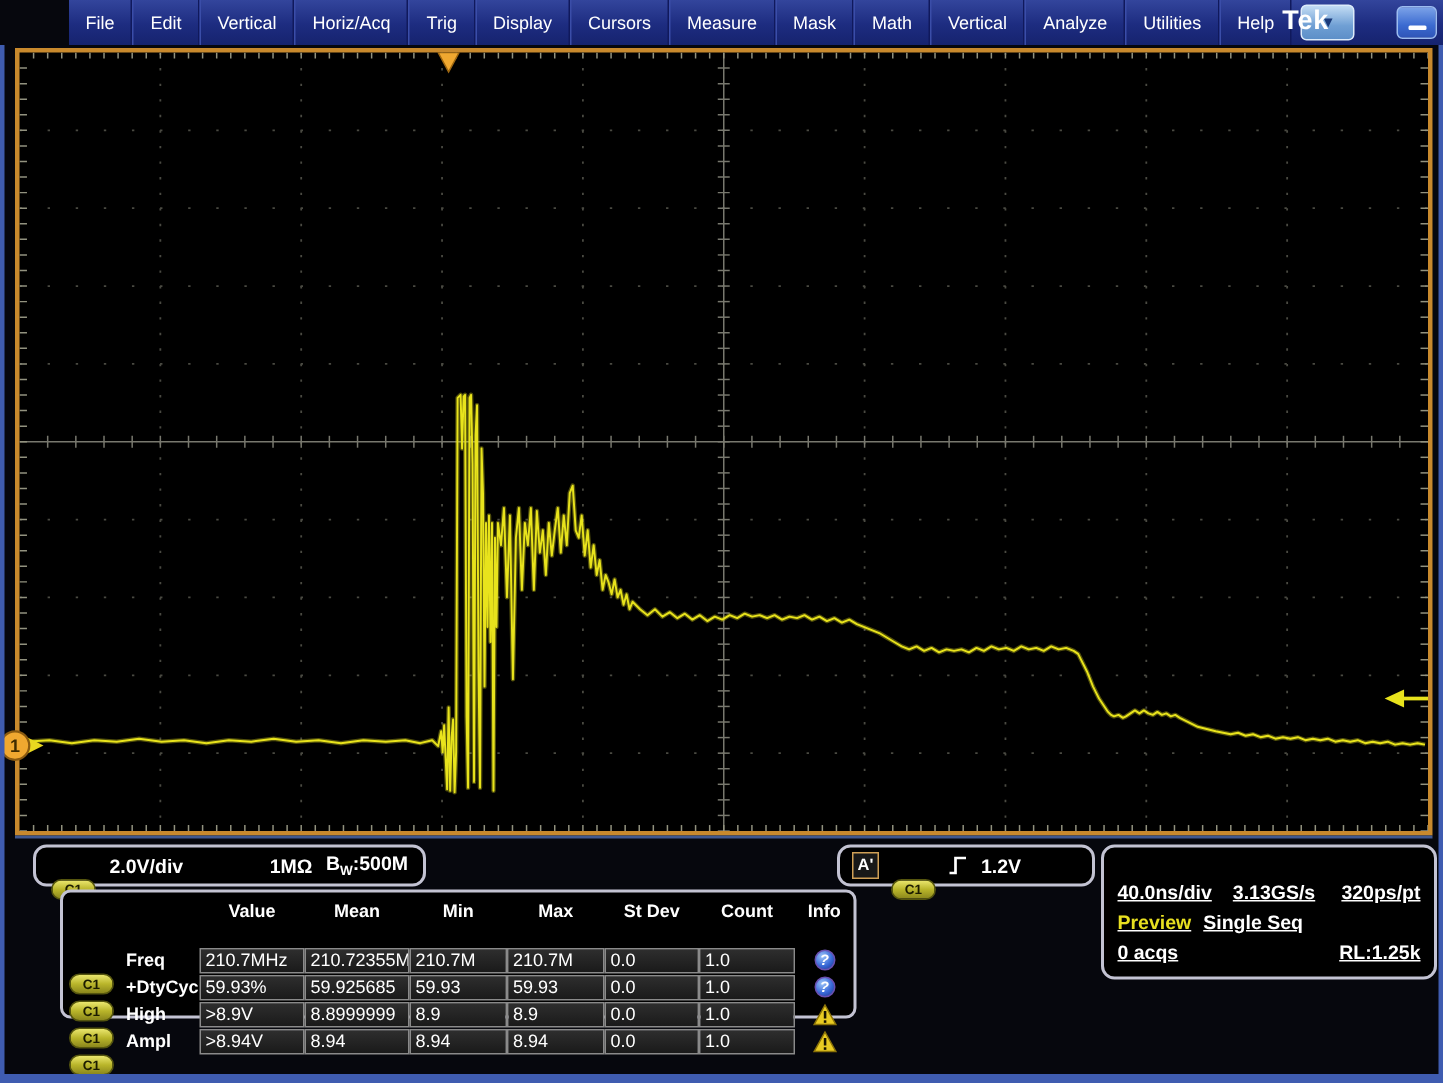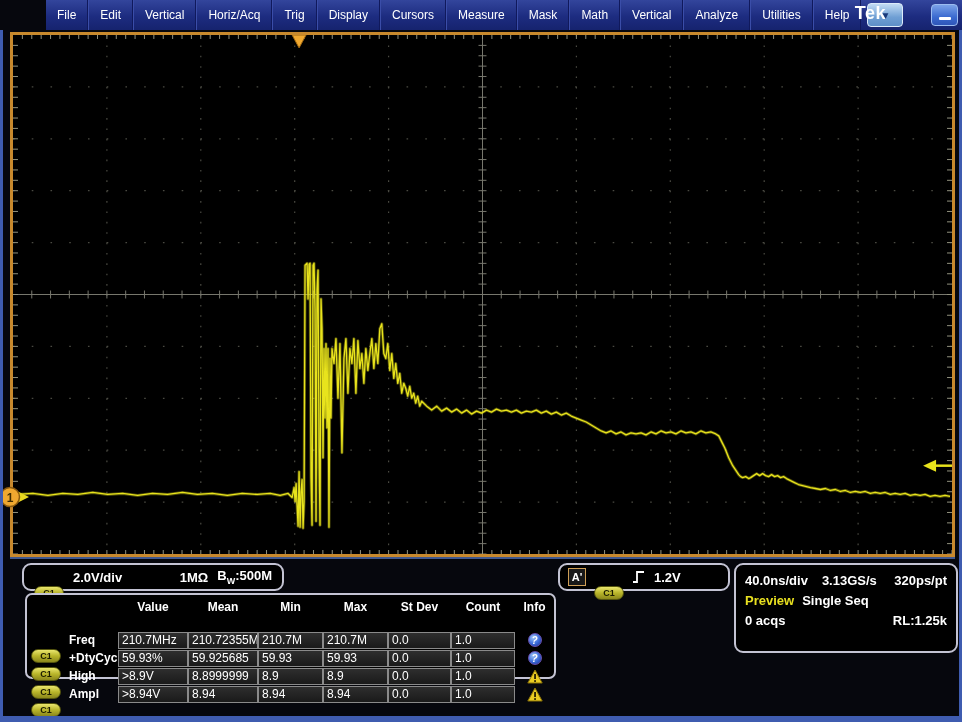--- a/index.html
+++ b/index.html
@@ -36,34 +36,34 @@
   #under-display-line{position:absolute;left:10px;top:557px;width:945px;height:2px;background:#41598f;}
 
   
   #ch1-marker{position:absolute;left:0;top:484px;width:32px;height:26px;}
 
   
   .readout-box{position:absolute;background:#000;border:2px solid #c3c3d3;border-radius:9px;
     color:#fff;font-size:13px;font-weight:bold;display:flex;align-items:center;}
   #vert-box{left:22px;top:563px;width:262px;height:28px;padding:0 10px;gap:9px;}
   #trig-box{left:558px;top:563px;width:172px;height:28px;padding:0 8px;gap:8px;}
-  #horiz-box{left:734px;top:563px;width:224px;height:90px;display:block;padding:5px 9px;}
+  #horiz-box{left:734px;top:563px;width:224px;height:90px;display:block;padding:19px 9px;text-decoration:underline;}
   .hrow{display:flex;justify-content:space-between;align-items:center;height:20px;}
   .hleft{display:flex;gap:14px;}
   .yellow-text{color:#e8e020;}
 
   .chan-badge{display:inline-block;width:30px;height:14px;border-radius:7px;flex:0 0 auto;
     background:linear-gradient(#eae66e,#b9b52a 50%,#8b871c);border:1px solid #55550e;
     color:#1c1c00;font-size:9px;font-weight:bold;text-align:center;line-height:13px;margin-top:32px;}
   .aprime-badge{display:inline-block;width:18px;height:18px;background:#181818;flex:0 0 auto;
     border:1px solid #cf9f56;color:#fff;font-size:11px;font-weight:bold;text-align:center;line-height:16px;}
   .sub{font-size:9px;vertical-align:sub;}
 
   
-  #meas-table{position:absolute;left:25px;top:593px;width:531px;height:86px;
+  #meas-table{position:absolute;left:40px;top:593px;width:531px;height:86px;
     background:#000;border:2px solid #c3c3d3;border-radius:7px;padding:1px 2px;}
   .mrow{display:grid;grid-template-columns:89px 70px 70px 65px 65px 63px 64px 39px;
     align-items:center;height:18px;}
   .mrow.header{height:21px;}
   .hcell{color:#fff;font-size:12px;font-weight:bold;text-align:center;}
   .mcell{height:17px;background:linear-gradient(#2e2e2e,#1a1a1a);border:1px solid #8a8a8a;
     color:#fff;font-size:12px;font-weight:normal;line-height:15px;padding:0 3px;overflow:hidden;}
   .label-cell{display:flex;align-items:center;gap:8px;color:#fff;font-size:12px;font-weight:bold;padding-left:2px;}
   .info-cell{display:flex;align-items:center;justify-content:center;}
   .qball{display:inline-flex;width:14px;height:14px;border-radius:50%;align-items:center;justify-content:center;

